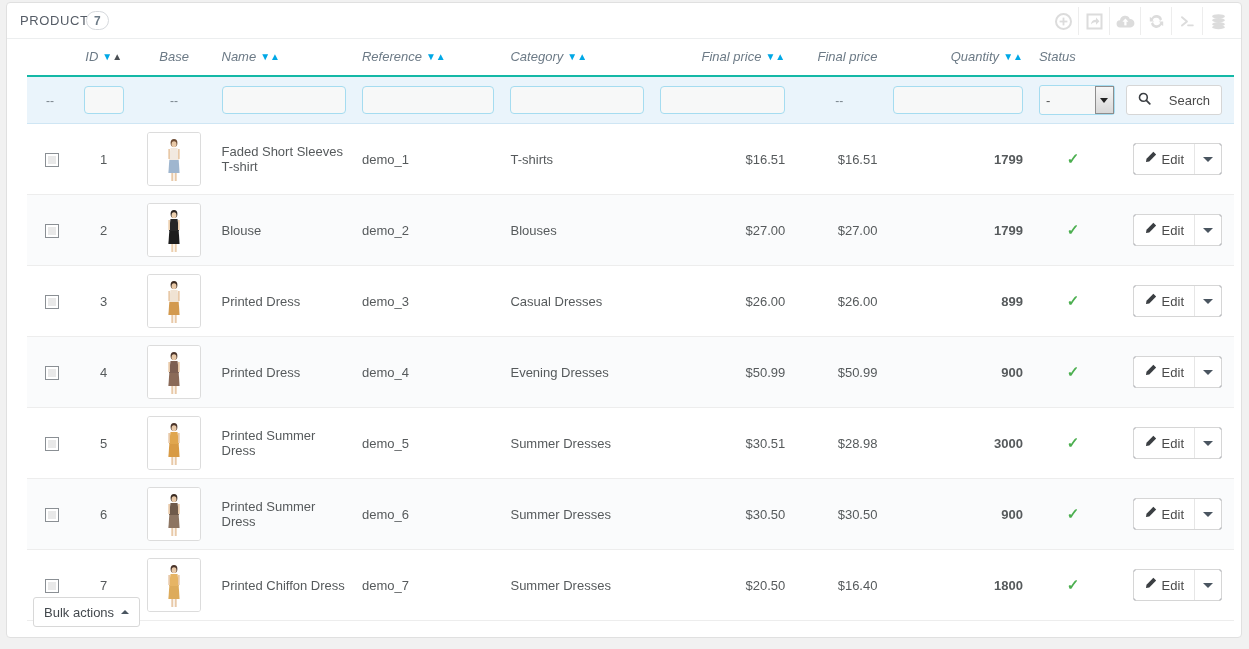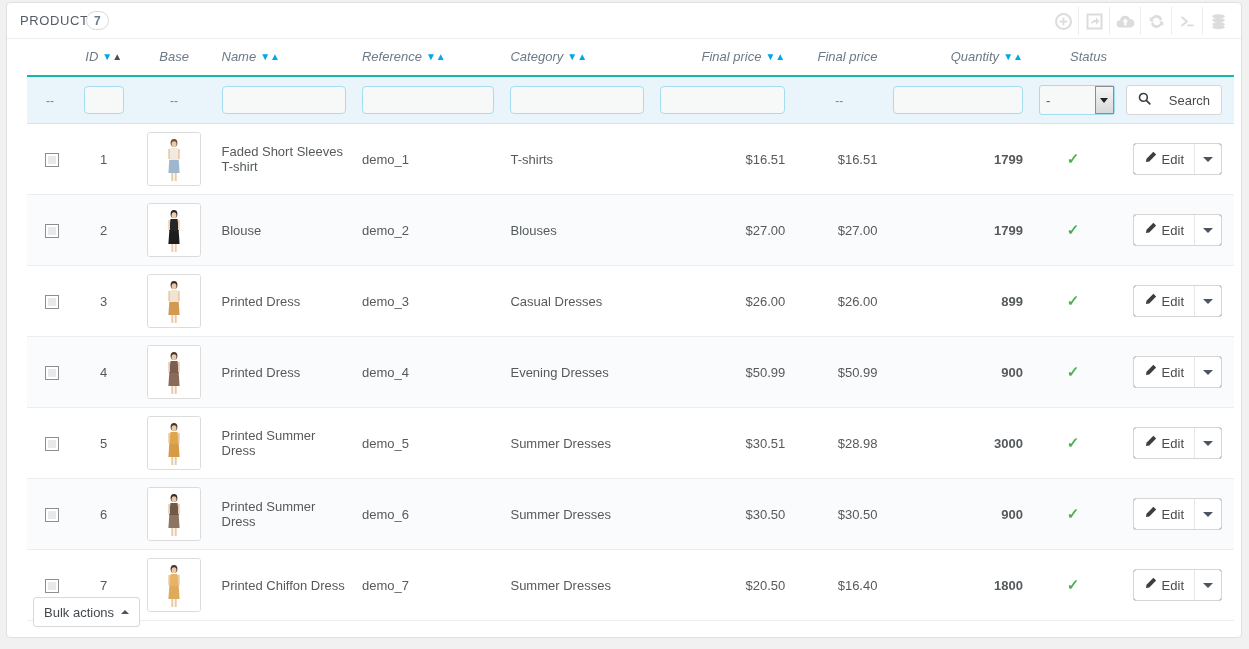--- a/index.html
+++ b/index.html
@@ -389,21 +389,21 @@
             </th>
             <th style="width:140px;text-align:right">
               <span>Final price</span><span class="sort-arrows"><span class="ar-d">▼</span><span class="ar-u">▲</span></span>
             </th>
             <th style="width:82px;text-align:right">
               <span>Final price</span>
             </th>
             <th style="width:150px;text-align:right">
               <span>Quantity</span><span class="sort-arrows"><span class="ar-d">▼</span><span class="ar-u">▲</span></span>
             </th>
-            <th style="width:64px;text-align:right">
+            <th style="width:64px;text-align:left">
               <span>Status</span>
             </th>
             <th style="width:100px"></th>
           </tr>
         </thead>
 
         <tbody>
 
           <tr class="filter-row">
             <td style="text-align:center">

